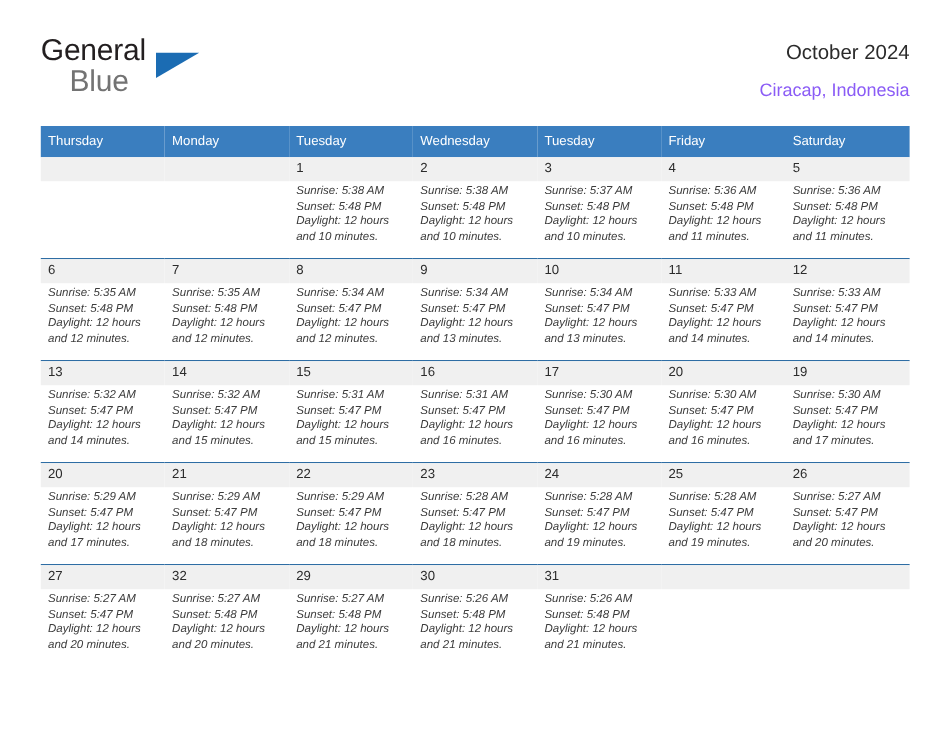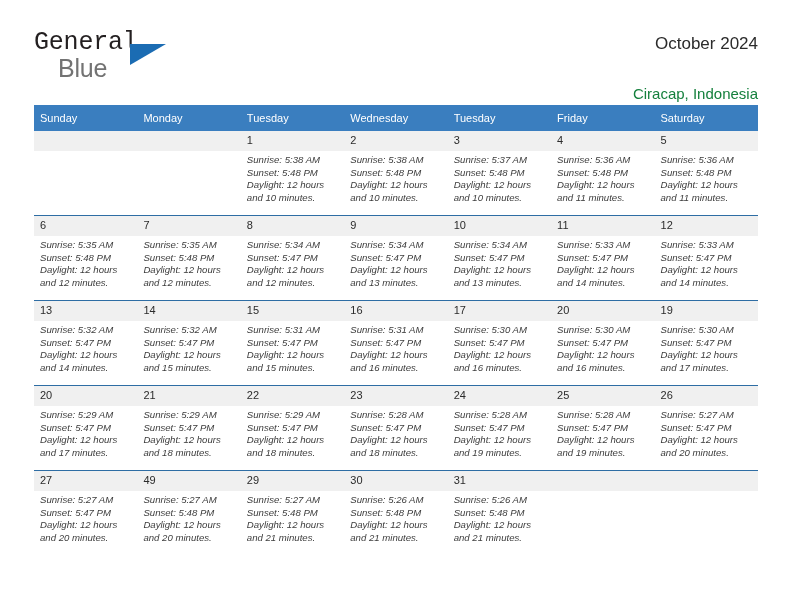--- a/index.html
+++ b/index.html
@@ -38,21 +38,21 @@
     width: 220px;
     height: 60px;
   }
   .logo-general {
     position: absolute;
     left: 0;
     top: 0;
     font-size: 25px;
     letter-spacing: -0.2px;
     color: #231f20;
-    font-family: Liberation Mono, monospace;
+    font-family: Liberation Sans, sans-serif;
   }
   .logo-blue {
     position: absolute;
     left: 24px;
     top: 26px;
     font-size: 25px;
     letter-spacing: -0.2px;
     color: #737373;
     font-family: "Liberation Sans", sans-serif;
   }
@@ -73,23 +73,23 @@
     text-align: right;
   }
   .cal-title {
     font-size: 17px;
     color: #2b2b2b;
     line-height: 32px;
     white-space: nowrap;
   }
   .cal-subtitle {
     font-size: 15px;
-    color: #15803d;
+    color: #8b5cf6;
     line-height: 20px;
-    margin-top: 24px;
+    margin-top: 6px;
     white-space: nowrap;
   }
 
   
   .calendar {
     position: absolute;
     left: 34px;
     top: 105px;
     width: 724px;
     border-collapse: collapse;
@@ -160,21 +160,21 @@
     <div class="title-block">
       <div class="cal-title">October 2024</div>
       <div class="cal-subtitle">Ciracap, Indonesia</div>
     </div>
 
   </div>
 
   <table class="calendar">
     <thead>
       <tr id="weekday-row">
-          <th>Sunday</th>
+          <th>Thursday</th>
           <th>Monday</th>
           <th>Tuesday</th>
           <th>Wednesday</th>
           <th>Tuesday</th>
           <th>Friday</th>
           <th>Saturday</th>
         </tr>
     </thead>
     <tbody id="calendar-body">
         <tr class="week-row">
@@ -490,21 +490,21 @@
               <div class="cell-body">
                 <div class="ln">Sunrise: 5:27 AM</div>
                 <div class="ln">Sunset: 5:47 PM</div>
                 <div class="ln">Daylight: 12 hours</div>
                 <div class="ln">and 20 minutes.</div>
               </div>
             </div>
           </td>
           <td>
             <div class="cell-inner">
-              <div class="daynum">49</div>
+              <div class="daynum">32</div>
               <div class="cell-body">
                 <div class="ln">Sunrise: 5:27 AM</div>
                 <div class="ln">Sunset: 5:48 PM</div>
                 <div class="ln">Daylight: 12 hours</div>
                 <div class="ln">and 20 minutes.</div>
               </div>
             </div>
           </td>
           <td>
             <div class="cell-inner">

